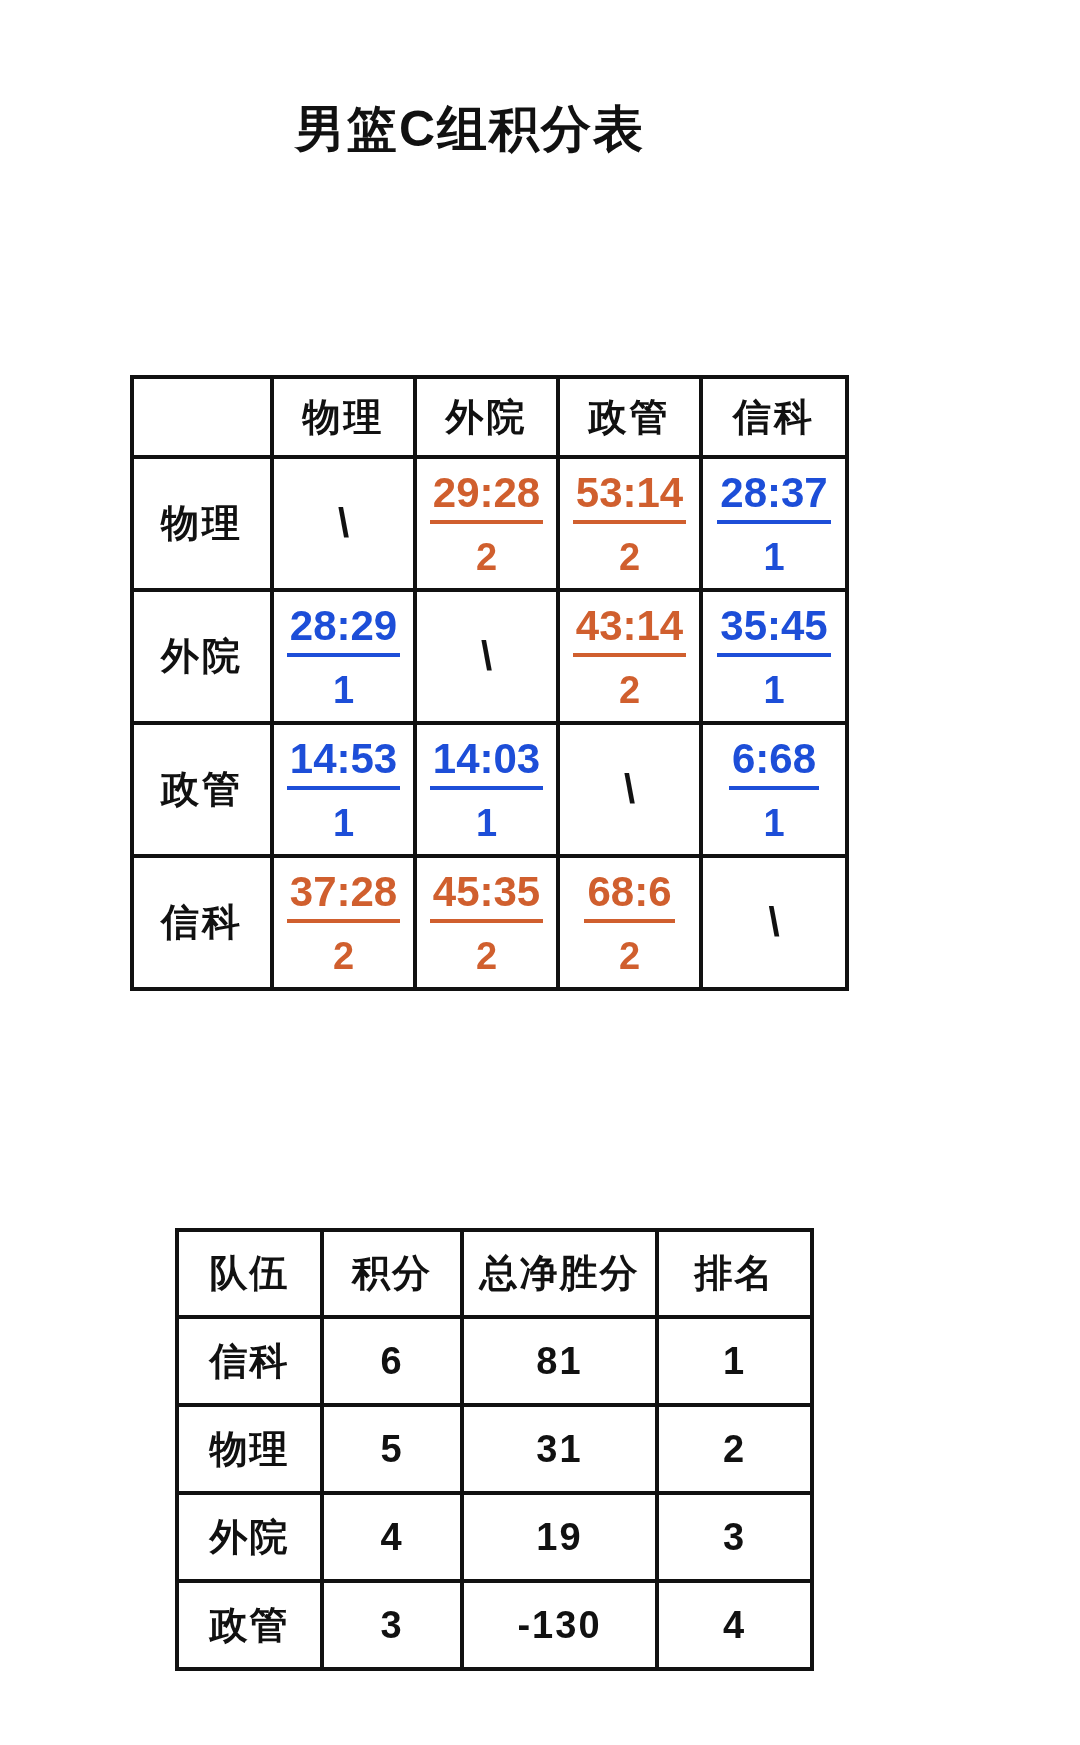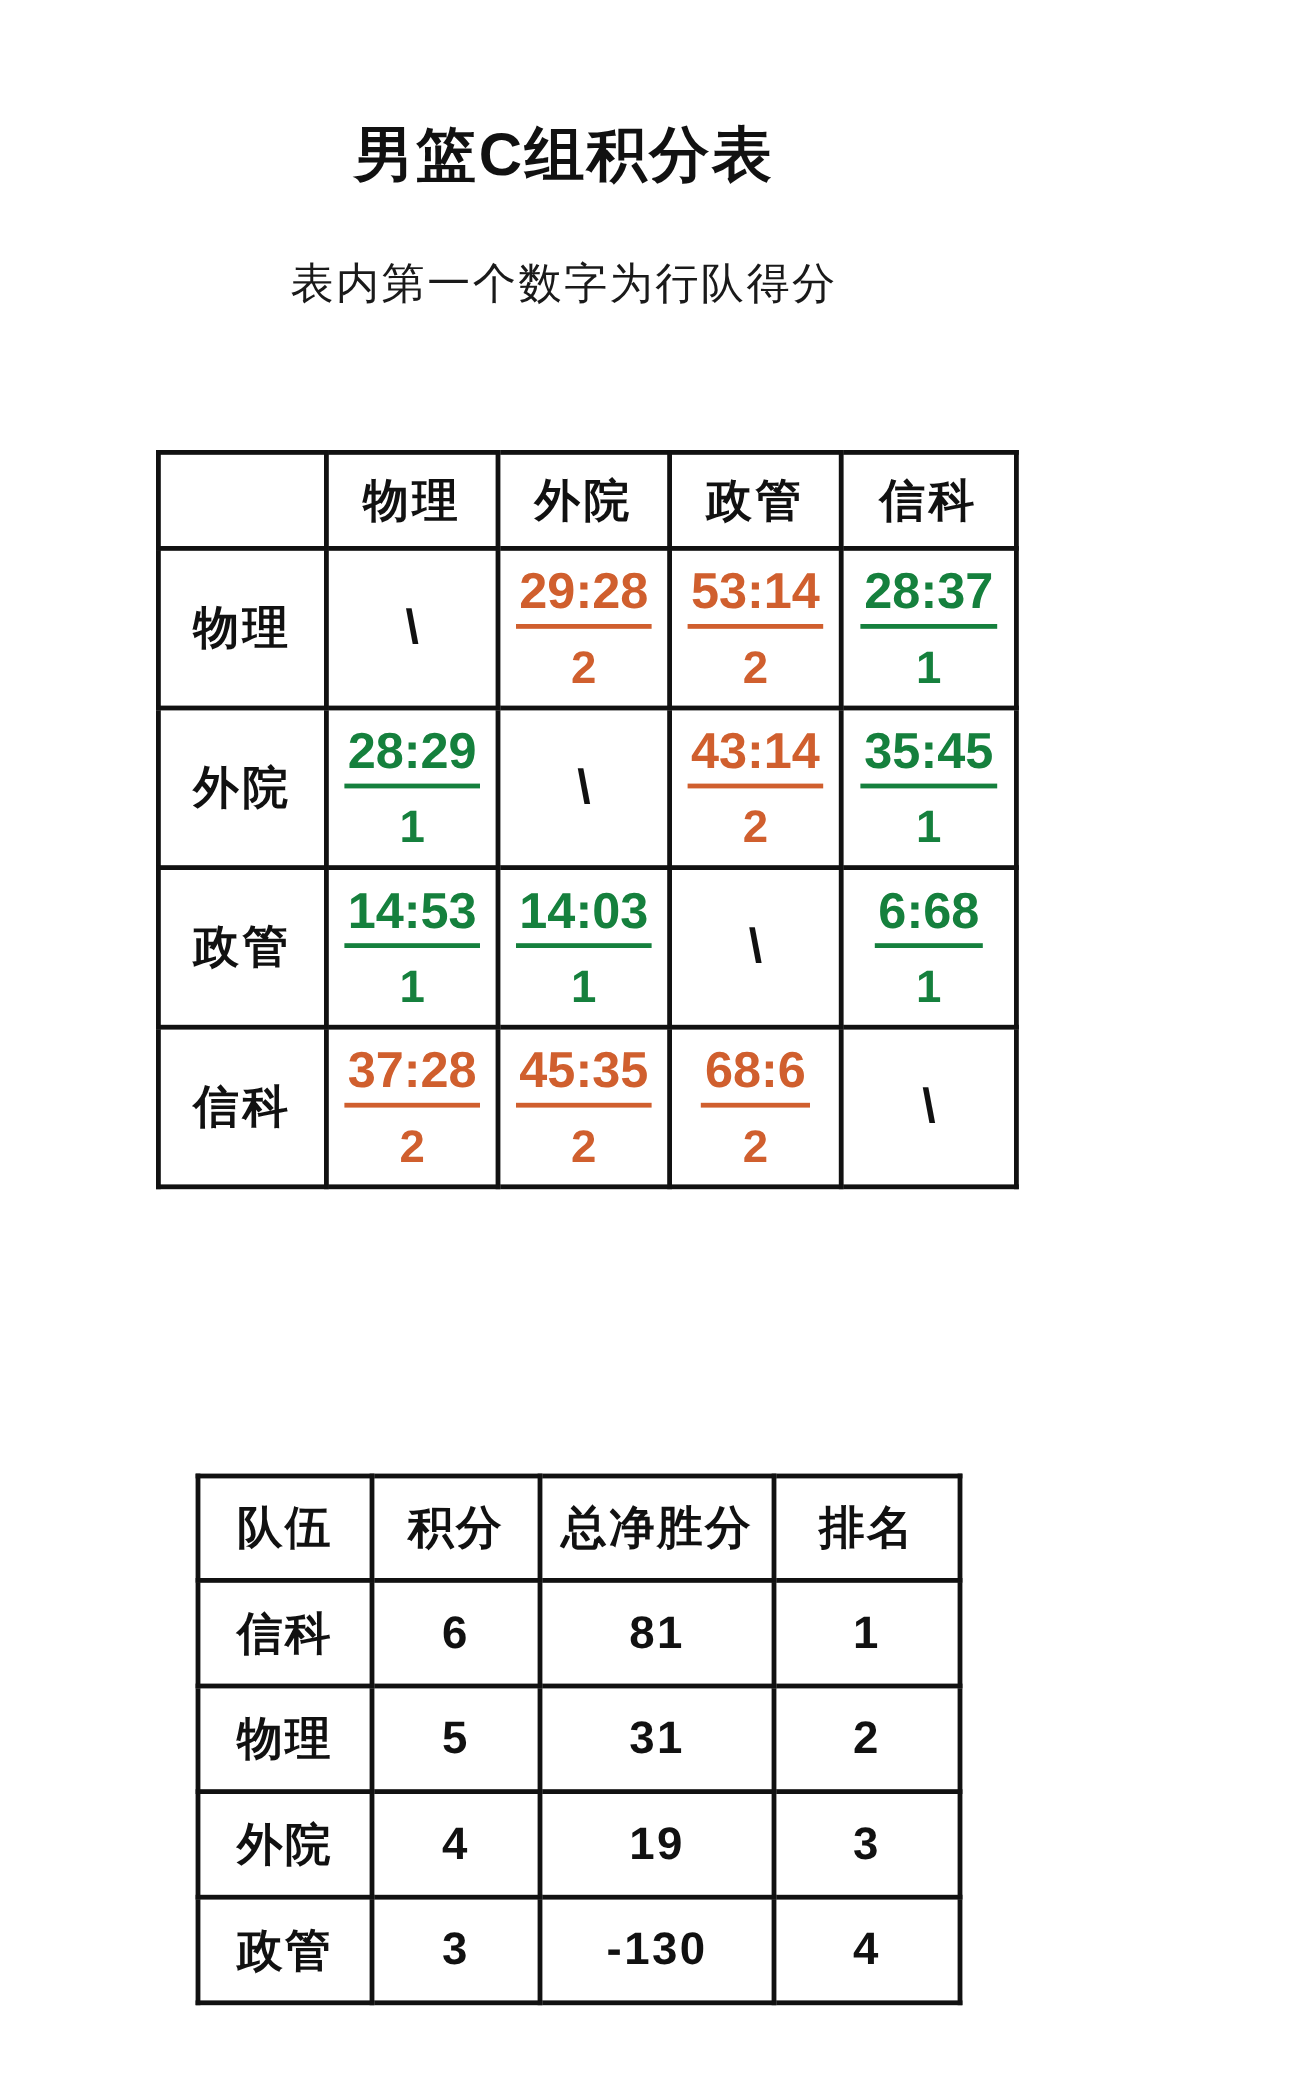--- a/index.html
+++ b/index.html
@@ -85,45 +85,44 @@
   }
   .match-points {
     font-size: 38px;
     line-height: 1;
   }
   .slash {
     font-size: 40px;
     color: #111111;
   }
   td.win  { color: #d05f2e; }
-  td.loss { color: #15803d; }
+  td.loss { color: #1d4ed8; }
   
   .standings-table {
     position: absolute;
     top: 1228px;
-    left: 163px;
+    left: 175px;
     width: 635px;
     border-radius: 13px;
   }
   .standings-table tr { height: 88px; }
   .standings-table tr.header-row { height: 87px; }
   .standings-table th,
   .standings-table td {
     font-size: 38px;
     letter-spacing: 2px;
     color: #111111;
   }
 </style>
 </head>
 <body>
 
 <div class="sheet">
 
   <div class="title">男篮C组积分表</div>
-  <div class="subtitle">表内第一个数字为行队得分</div>
 
   <table class="matrix-table">
     <colgroup>
       <col style="width:140px">
         <col style="width:143px">
         <col style="width:143px">
         <col style="width:143px">
         <col style="width:146px">
     </colgroup>
     <tbody>

